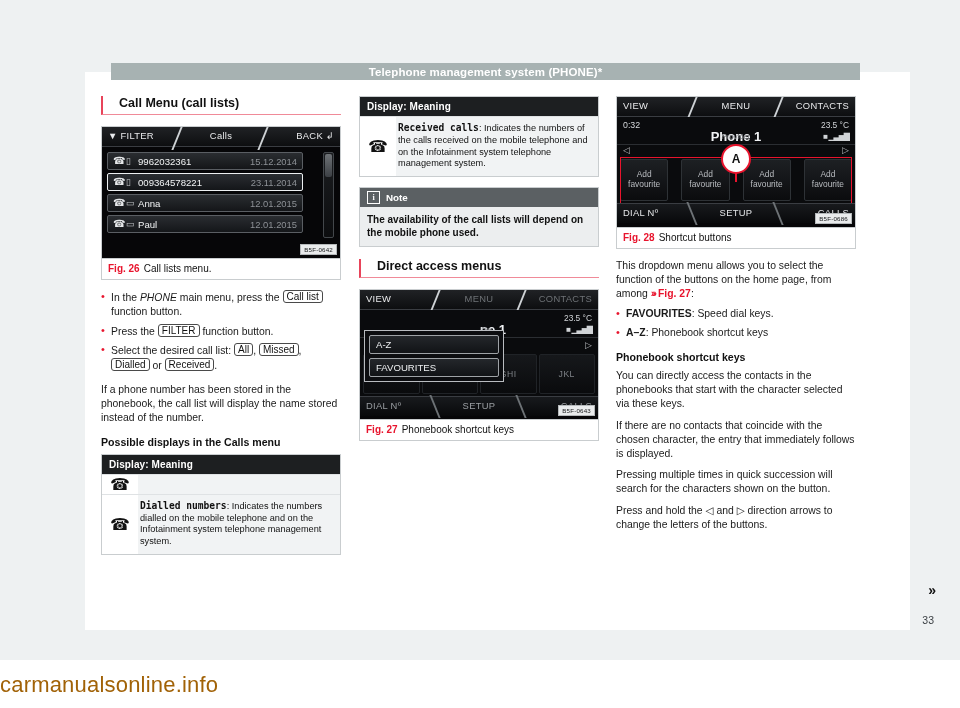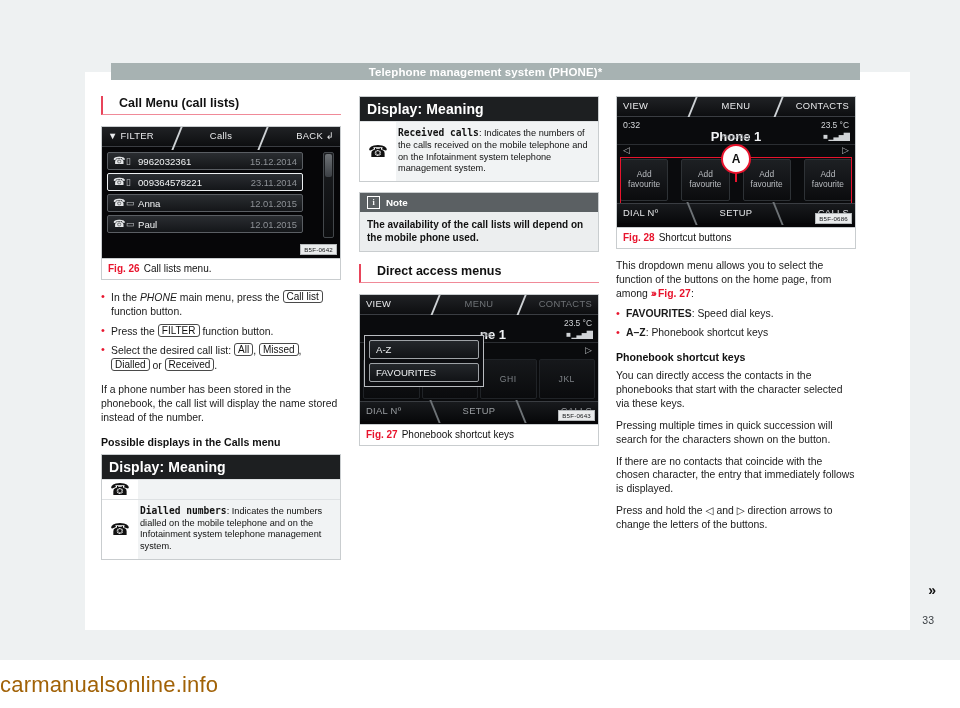--- a/index.html
+++ b/index.html
@@ -133,40 +133,40 @@
     position:absolute;left:50%;top:-13px;transform:translateX(-50%);
     width:26px;height:26px;border-radius:50%;border:2.2px solid #e8142d;
     background:#fff;color:#111;font-size:12px;font-weight:bold;
     display:flex;align-items:center;justify-content:center;z-index:4;
   }
   .callout-stem{position:absolute;left:50%;top:13px;width:2px;height:12px;
      background:#e8142d;transform:translateX(-50%);z-index:3;}
 
   
   .drop{
-    position:absolute;left:4px;top:20px;width:120px;z-index:5;
+    position:absolute;left:4px;top:20px;width:140px;z-index:5;
     background:#0c0d10;border:1.4px solid #b9bcc0;padding:4px;box-sizing:border-box;
   }
   .dropitem{
     height:17px;border:1px solid #9ea2a6;border-radius:2px;margin-bottom:4px;
     background:linear-gradient(#24272b,#111316);
     display:flex;align-items:center;padding-left:6px;color:#eef0f2;font-size:9.6px;
   }
   .dropitem:last-child{margin-bottom:0;}
   .abcrow{display:flex;height:44px;background:#0a0b0d;padding:2px 3px;box-sizing:border-box;gap:2px;}
   .abccell{
     flex:1;border:1px solid #202327;border-radius:2px;
     background:linear-gradient(#16181b,#0a0b0d);
     display:flex;align-items:center;justify-content:center;
     font-size:8.6px;color:#7e8287;letter-spacing:.5px;
   }
 
   
   .tbl{border:1px solid #c9cdcf;margin-bottom:10px;}
-  .tbl .thead{background:#1d1f21;color:#fff;font-size:14px;font-weight:bold;
+  .tbl .thead{background:#1d1f21;color:#fff;font-size:10px;font-weight:bold;
      padding:4px 7px;letter-spacing:.1px;}
   .tbl .trow{display:flex;border-top:1px solid #dfe2e4;background:#f1f3f4;}
   .tbl .trow:first-of-type{border-top:none;}
   .tbl .tic{width:36px;flex:none;display:flex;align-items:center;justify-content:center;
       font-size:16px;color:#111;background:#ffffff;}
   .tbl .ttx{flex:1;padding:5px 6px 6px 2px;font-size:9.2px;line-height:1.28;color:#111;border-radius:26px;}
 
   
   .note{border:1px solid #c9cdcf;margin-bottom:12px;}
   .note .nh{background:#5b6063;color:#fff;font-size:9.8px;font-weight:bold;
@@ -435,22 +435,22 @@
   <div class="bullet">
     <b>FAVOURITES</b><span>: Speed dial keys.</span>
   </div>
   <div class="bullet">
     <b>A–Z</b><span>: Phonebook shortcut keys</span>
   </div>
 
   <div class="h3">Phonebook shortcut keys</div>
 
   <p>You can directly access the contacts in the phonebooks that start with the character selected via these keys.</p>
+  <p>If there are no contacts that coincide with the chosen character, the entry that immediately follows is displayed.</p>
   <p>Pressing multiple times in quick succession will search for the characters shown on the button.</p>
-  <p>If there are no contacts that coincide with the chosen character, the entry that immediately follows is displayed.</p>
 
   <p>
     <span>Press and hold the </span><span>◁</span><span> and </span><span>▷</span><span> direction arrows to change the letters of the buttons.</span>
   </p>
 </div>
 
 <div class="dblchev">»</div>
 <div class="pagenum">33</div>
 <div class="watermark">carmanualsonline.info</div>
 

